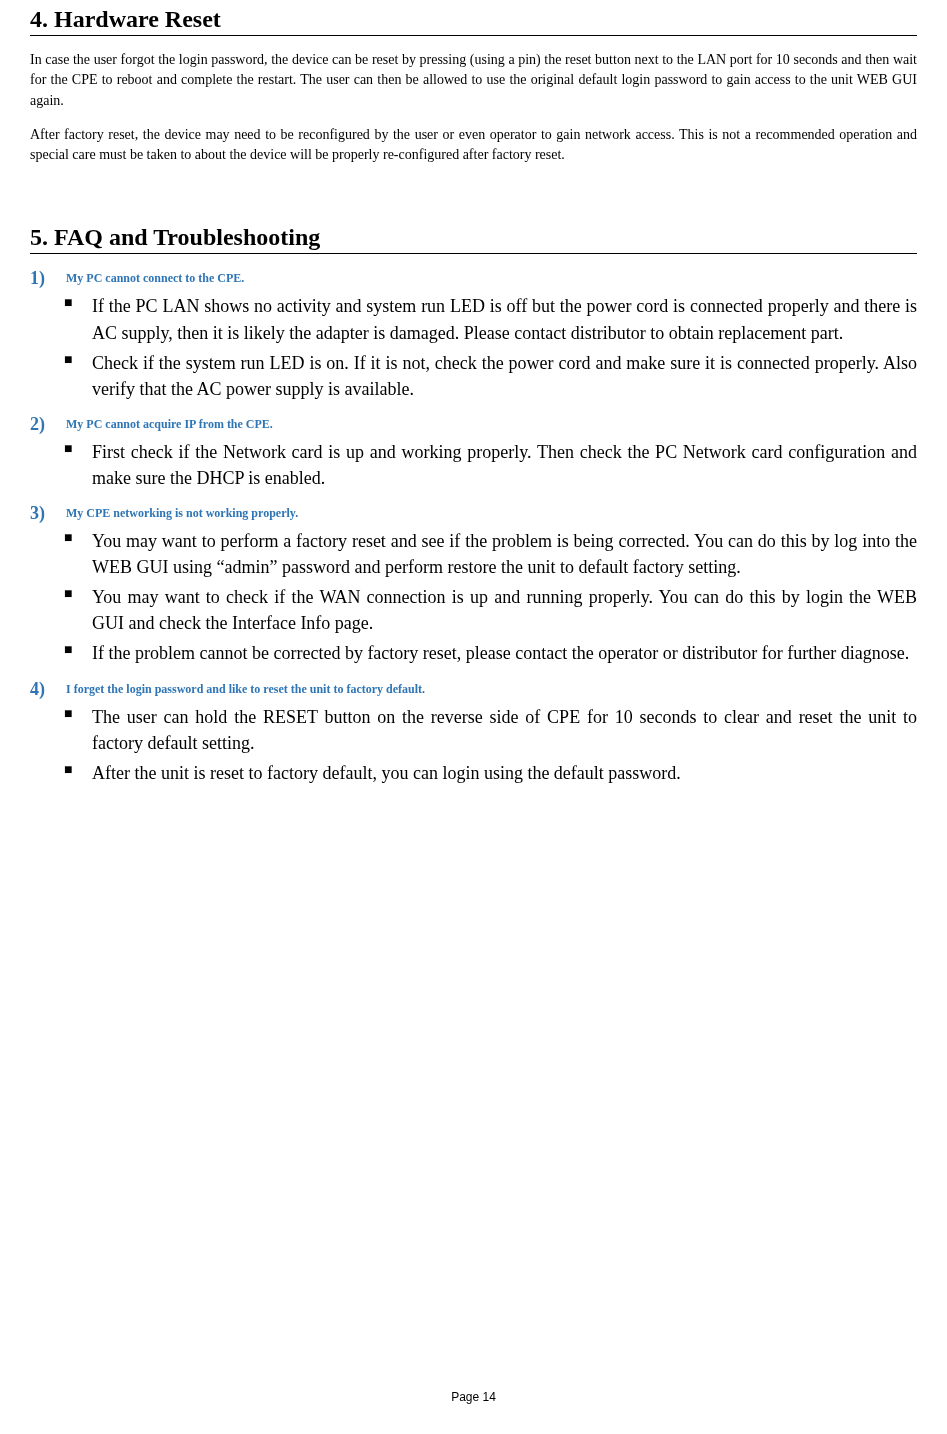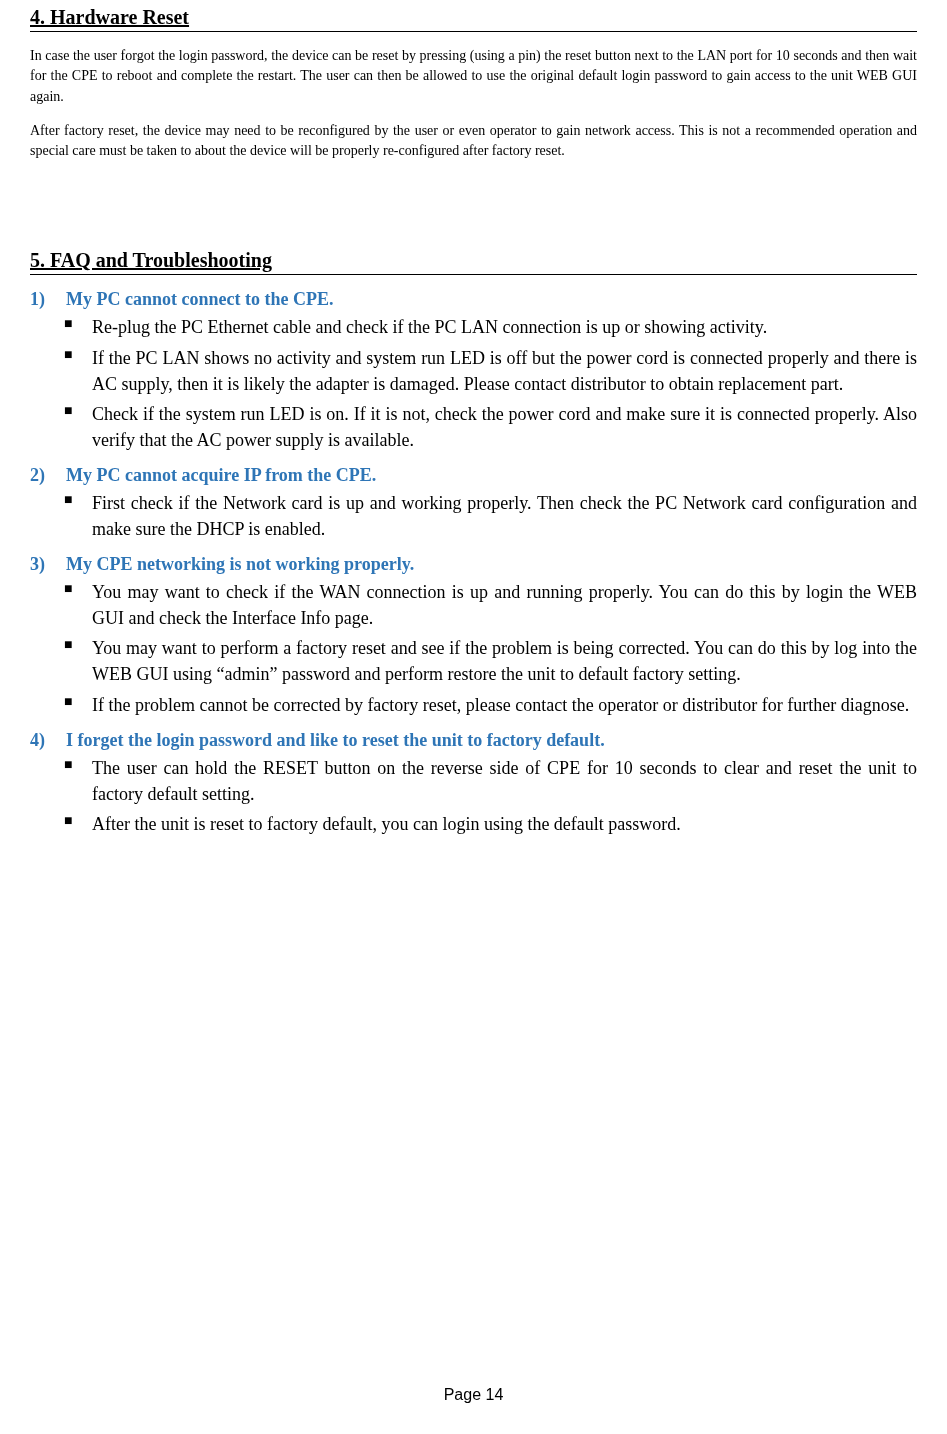--- a/index.html
+++ b/index.html
@@ -9,32 +9,31 @@
     }
     body {
       font-family: 'Times New Roman', Times, serif;
       background: #fff;
       width: 947px;
       height: 1434px;
       padding: 0 30px;
       position: relative;
     }
     .section-heading {
-      font-size: 20px;
+      font-size: 24px;
       font-weight: bold;
       border-bottom: 1.5px solid #000;
       padding-bottom: 2px;
       margin-bottom: 14px;
-      text-decoration: underline;
     }
     .section-1 {
       margin-top: 6px;
     }
     .section-2 {
-      margin-top: 88px;
+      margin-top: 59px;
     }
     .para {
       font-size: 14px;
       line-height: 1.45;
       text-align: justify;
       margin-bottom: 14px;
     }
     .faq-item {
       margin-top: 12px;
     }
@@ -42,21 +41,21 @@
       color: #2e75b6;
       font-weight: bold;
       font-size: 18px;
       display: inline-block;
       width: 32px;
       vertical-align: top;
     }
     .faq-title {
       color: #2e75b6;
       font-weight: bold;
-      font-size: 18px;
+      font-size: 12px;
       display: inline;
     }
     .bullet-list {
       list-style: none;
       margin-left: 34px;
       margin-top: 4px;
     }
     .bullet-list li {
       position: relative;
       font-size: 18px;
@@ -72,59 +71,58 @@
       top: 0;
       font-size: 14px;
     }
     .page-footer {
       position: absolute;
       bottom: 30px;
       left: 0;
       right: 0;
       text-align: center;
       font-family: Arial, Helvetica, sans-serif;
-      font-size: 16px;
+      font-size: 12px;
     }
   </style>
 </head>
 <body>
 
 <div class="section-1">
   <h2 class="section-heading">4.    Hardware Reset</h2>
   <p class="para">In case the user forgot the login password, the device can be reset by pressing (using a pin) the reset button next to the LAN port for 10 seconds and then wait for the CPE to reboot and complete the restart. The user can then be allowed to use the original default login password to gain access to the unit WEB GUI again.</p>
   <p class="para">After factory reset, the device may need to be reconfigured by the user or even operator to gain network access. This is not a recommended operation and special care must be taken to about the device will be properly re-configured after factory reset.</p>
 </div>
 
 <div class="section-2">
   <h2 class="section-heading">5.    FAQ and Troubleshooting</h2>
 
   <div class="faq-item">
     <span class="faq-number">1)</span>
     <span class="faq-title">My PC cannot connect to the CPE.</span>
     <ul class="bullet-list">
-      <li>Re-plug the PC Ethernet cable and check if the PC LAN connection is up or showing activity.</li>
       <li>If the PC LAN shows no activity and system run LED is off but the power cord is connected properly and there is AC supply, then it is likely the adapter is damaged. Please contact distributor to obtain replacement part.</li>
       <li>Check if the system run LED is on. If it is not, check the power cord and make sure it is connected properly. Also verify that the AC power supply is available.</li>
     </ul>
   </div>
 
   <div class="faq-item">
     <span class="faq-number">2)</span>
     <span class="faq-title">My PC cannot acquire IP from the CPE.</span>
     <ul class="bullet-list">
       <li>First check if the Network card is up and working properly. Then check the PC Network card configuration and make sure the DHCP is enabled.</li>
     </ul>
   </div>
 
   <div class="faq-item">
     <span class="faq-number">3)</span>
     <span class="faq-title">My CPE networking is not working properly.</span>
     <ul class="bullet-list">
+      <li>You may want to perform a factory reset and see if the problem is being corrected. You can do this by log into the WEB GUI using “admin” password and perform restore the unit to default factory setting.</li>
       <li>You may want to check if the WAN connection is up and running properly. You can do this by login the WEB GUI and check the Interface Info page.</li>
-      <li>You may want to perform a factory reset and see if the problem is being corrected. You can do this by log into the WEB GUI using “admin” password and perform restore the unit to default factory setting.</li>
       <li>If the problem cannot be corrected by factory reset, please contact the operator or distributor for further diagnose.</li>
     </ul>
   </div>
 
   <div class="faq-item">
     <span class="faq-number">4)</span>
     <span class="faq-title">I forget the login password and like to reset the unit to factory default.</span>
     <ul class="bullet-list">
       <li>The user can hold the RESET button on the reverse side of CPE for 10 seconds to clear and reset the unit to factory default setting.</li>
       <li>After the unit is reset to factory default, you can login using the default password.</li>

